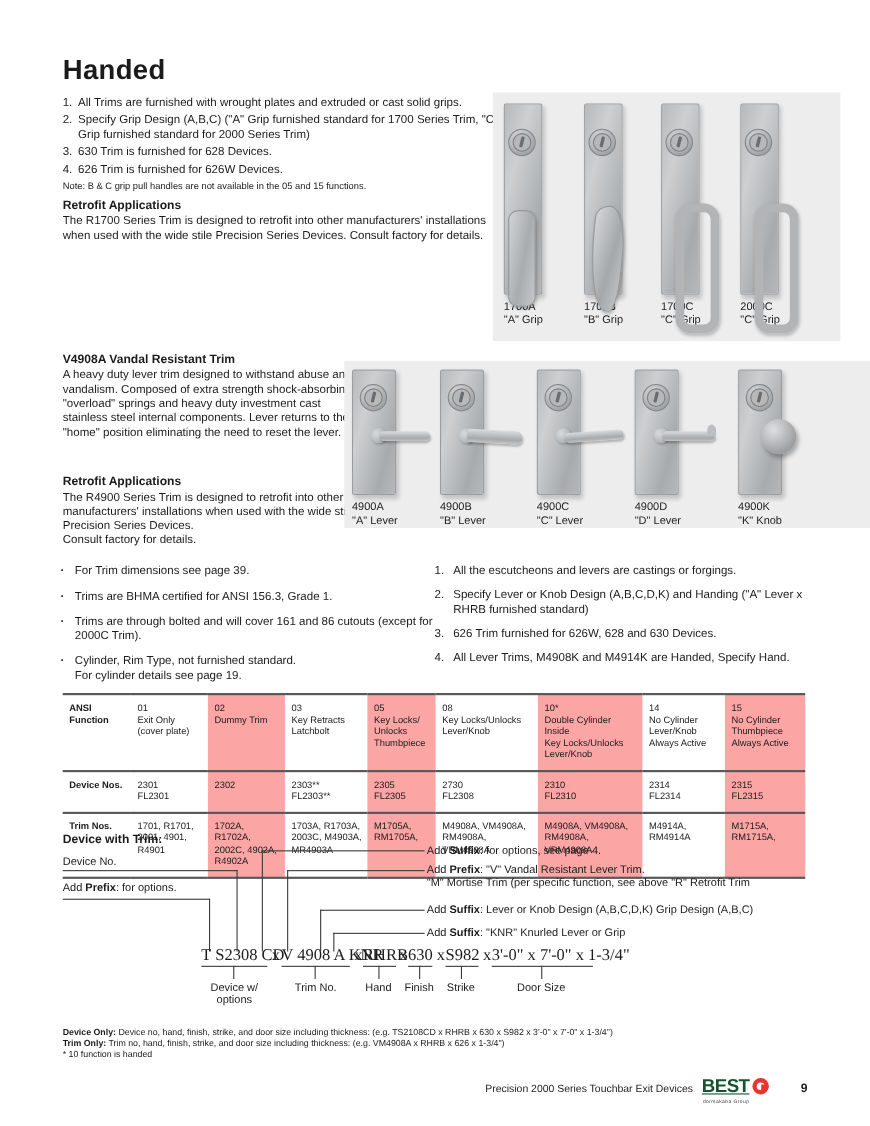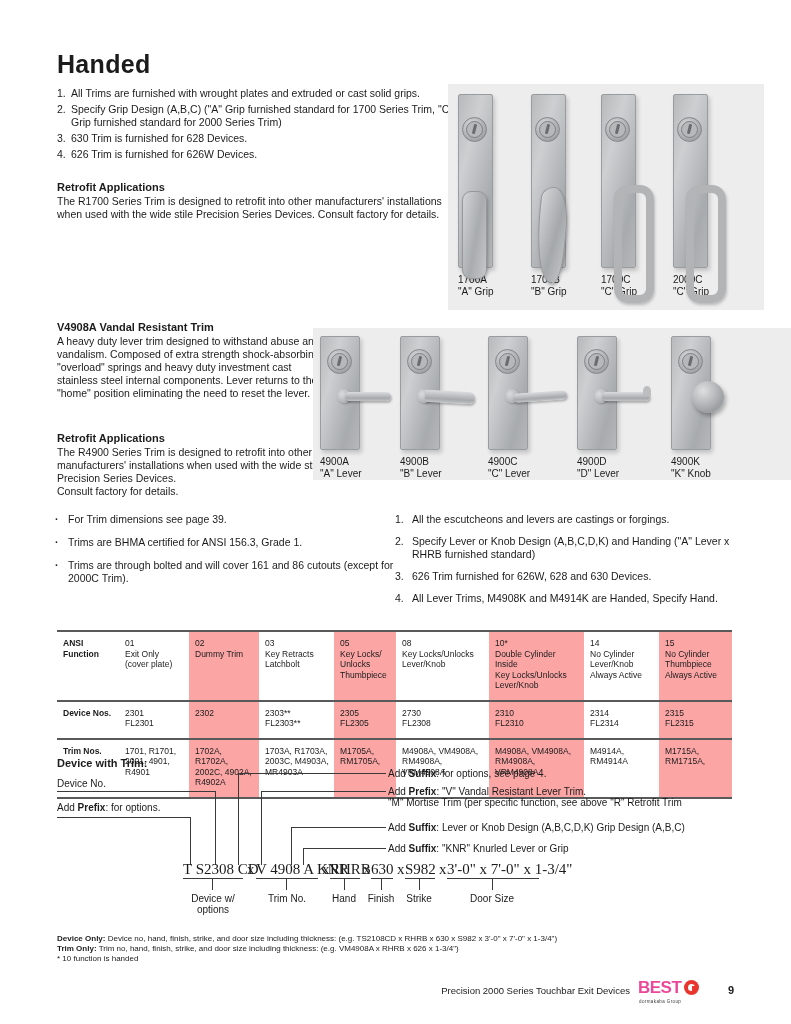--- a/index.html
+++ b/index.html
@@ -74,21 +74,21 @@
   .conn-l{position:absolute;border-top:1.5px solid #3a3a3a;border-left:1.5px solid #3a3a3a;}
   .seg{position:absolute;top:861px;font-size:15px;white-space:nowrap;text-align:right;font-family:Liberation Serif, serif;}
   .brk{position:absolute;top:878px;height:0;border-top:1.5px solid #3a3a3a;}
   .tick{position:absolute;top:878px;width:0;height:12px;border-left:1.5px solid #3a3a3a;}
   .blab{position:absolute;top:893px;width:84px;text-align:center;font-size:10px;line-height:11px;white-space:pre-line;}
 
   .footnote{font-size:8px;line-height:10.5px;}
 
   
   .footer-product{font-size:9.5px;}
-  .best-text{font-size:17px;font-weight:bold;letter-spacing:-.5px;color:#ec4899;}
+  .best-text{font-size:17px;font-weight:bold;letter-spacing:-.5px;color:#14532d;text-decoration:underline;}
   .dk-circle{display:inline-block;width:15px;height:15px;border-radius:50%;background:#e8352e;position:relative;vertical-align:-2px;margin-left:3px;}
   .dk-circle::after{content:"";position:absolute;left:4px;top:4px;width:7px;height:7px;border-radius:50%;background:#fff;}
   .dk-circle::before{content:"";position:absolute;left:8px;top:6px;width:4px;height:6px;background:#e8352e;border-radius:0 0 3px 0;z-index:2;}
   .brand-sub{font-size:4.5px;letter-spacing:.4px;color:#3a3a3a;}
   .page-num{font-size:11px;font-weight:bold;}
 </style>
 </head>
 <body>
 
 <div class="page">
@@ -105,20 +105,21 @@
       </li>
       <li class="num-item">
         <span class="li-num">3.</span>
         <span class="li-text">630 Trim is furnished for 628 Devices.</span>
       </li>
       <li class="num-item">
         <span class="li-num">4.</span>
         <span class="li-text">626 Trim is furnished for 626W Devices.</span>
       </li>
     </ul>
+  <div class="abs small-note" style="left:57px;top:164px;width:400px;">Note: B &amp; C grip pull handles are not available in the 05 and 15 functions.</div>
   <div class="abs sec-head" style="left:57px;top:181px;">Retrofit Applications</div>
   <div class="abs body-text" style="left:57px;top:195px;width:392px;">The R1700 Series Trim is designed to retrofit into other manufacturers' installations when used with the wide stile Precision Series Devices. Consult factory for details.</div>
 
   <div class="backdrop" id="grip-figures" style="left:448px;top:84px;width:316px;height:226px;">
       <div class="figure" style="left: 10px;">
         <div class="plate g">
           <div class="cyl"></div>
           <div class="grip-a"></div>
         </div>
         <div class="cap-model">1700A</div>
@@ -205,20 +206,24 @@
 
   <ul class="plain abs" id="bullet-list" style="left:55px;top:513px;width:348px;">
       <li class="bullet-item">
         <span class="li-text pre">For Trim dimensions see page 39.</span>
       </li>
       <li class="bullet-item">
         <span class="li-text pre">Trims are BHMA certified for ANSI 156.3, Grade 1.</span>
       </li>
       <li class="bullet-item">
         <span class="li-text pre">Trims are through bolted and will cover 161 and 86 cutouts (except for 2000C Trim).</span>
+      </li>
+      <li class="bullet-item">
+        <span class="li-text pre">Cylinder, Rim Type, not furnished standard.
+For cylinder details see page 19.</span>
       </li>
     </ul>
   <ul class="plain abs" id="right-list" style="left:395px;top:513px;width:352px;">
       <li class="num-item">
         <span class="li-num">1.</span>
         <span class="li-text">All the escutcheons and levers are castings or forgings.</span>
       </li>
       <li class="num-item">
         <span class="li-num">2.</span>
         <span class="li-text">Specify Lever or Knob Design (A,B,C,D,K) and Handing ("A" Lever x RHRB furnished standard)</span>

